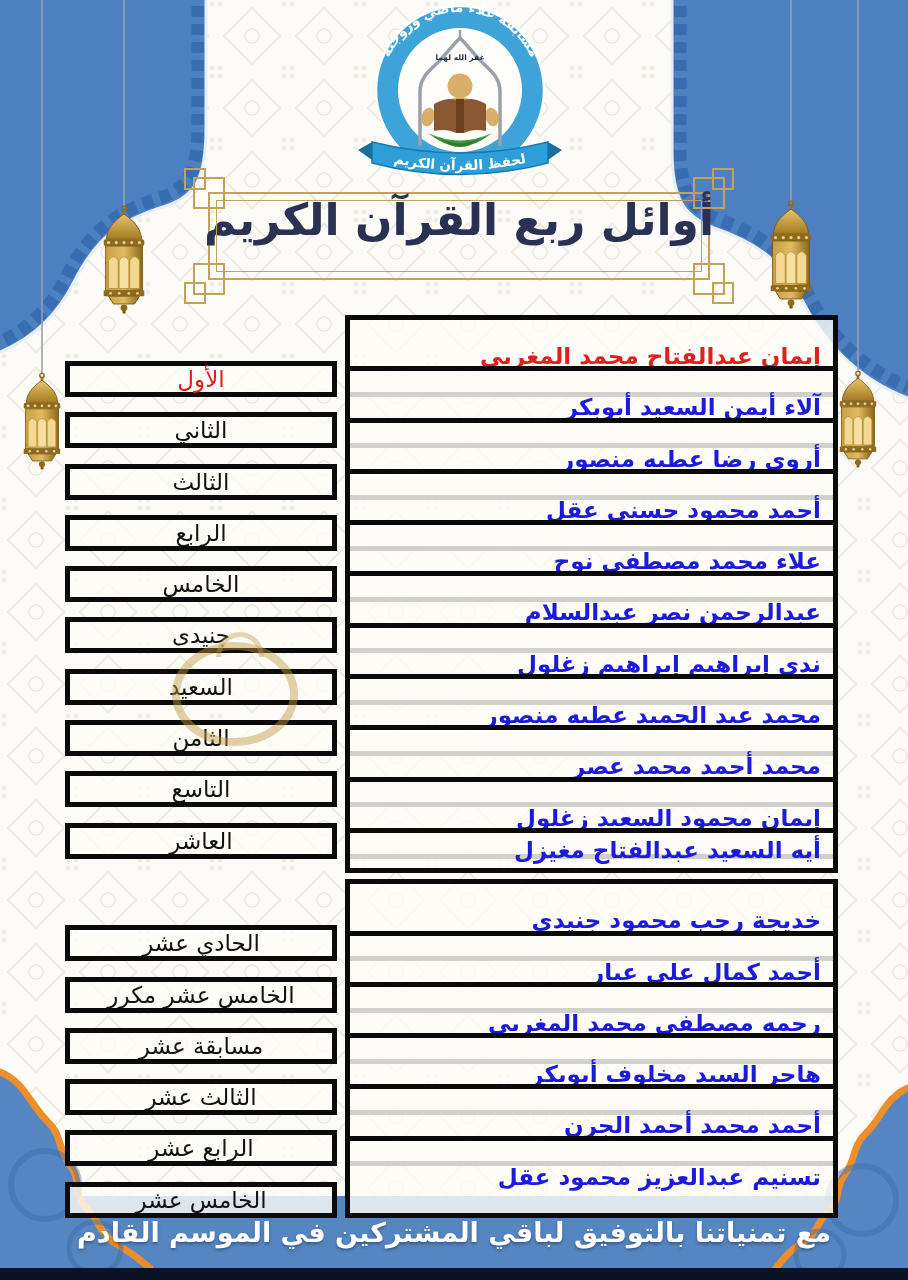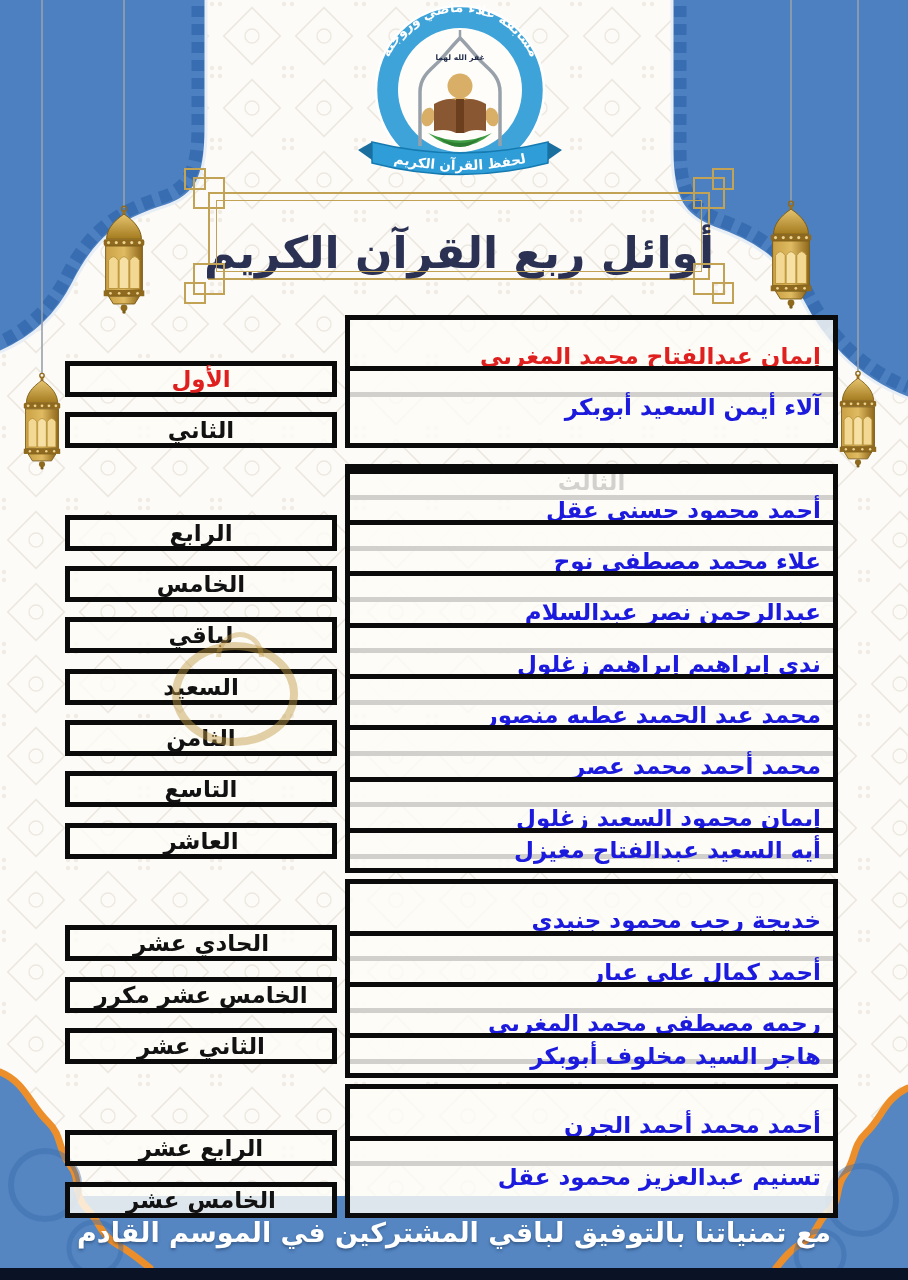--- a/index.html
+++ b/index.html
@@ -13,21 +13,21 @@
   .page{position:relative;width:908px;height:1280px;overflow:hidden;}
   .backdrop{position:absolute;inset:0;z-index:0;}
 
   .lantern-layer{position:absolute;inset:0;z-index:2;pointer-events:none;}
 
   .logo-wrap{position:absolute;left:352px;top:0;width:216px;height:200px;z-index:3;}
 
   .title-frame{
     position:absolute;left:208px;top:192px;width:502px;height:88px;z-index:3;
     border:2.5px solid var(--frame-gold);
-    display:flex;align-items:flex-end;justify-content:center;
+    display:flex;align-items:flex-start;justify-content:center;
   }
   .title-frame::before{
     content:"";position:absolute;inset:6px;border:1.5px solid var(--frame-gold);
   }
   .knot{position:absolute;width:32px;height:32px;border:2.5px solid var(--frame-gold);background:transparent;}
   .knot::after{content:"";position:absolute;width:18px;height:18px;border:2px solid var(--frame-gold);}
   .knot.tl{left:-17px;top:-17px;} .knot.tl::after{left:-11px;top:-11px;}
   .knot.tr{right:-17px;top:-17px;} .knot.tr::after{right:-11px;top:-11px;}
   .knot.bl{left:-17px;bottom:-17px;} .knot.bl::after{left:-11px;bottom:-11px;}
   .knot.br{right:-17px;bottom:-17px;} .knot.br::after{right:-11px;bottom:-11px;}
@@ -40,21 +40,21 @@
     position:absolute;left:65px;top:315px;width:773px;z-index:4;
     display:grid;grid-auto-rows:45px;row-gap:6.3px;direction:rtl;
   }
   .trow{display:grid;grid-template-columns:493px 272px;column-gap:8px;direction:rtl;}
   .cell{
     border:5px solid #0b0b0b;background:rgba(252,251,247,0.82);
     display:flex;align-items:center;direction:rtl;
   }
   .cell.name{justify-content:flex-start;padding:0 12px 0 6px;
     font-size:23px;font-weight:bold;color:var(--name-text);white-space:nowrap;}
-  .cell.rank{justify-content:center;font-size:23px;font-weight:bold;color:var(--rank-text);white-space:nowrap;margin-top:46px;}
+  .cell.rank{justify-content:center;font-size:23px;font-weight:normal;color:var(--rank-text);white-space:nowrap;margin-top:46px;}
   .cell.first-row.name,.cell.first-row.rank{color:var(--first-row);}
 
   .watermark-ring{
     position:absolute;left:172px;top:642px;width:126px;height:104px;z-index:6;
     border:8px solid rgba(194,154,66,0.45);border-radius:50%;pointer-events:none;
   }
   .watermark-ring::after{
     content:"";position:absolute;left:36px;top:-18px;width:38px;height:20px;
     border:5px solid rgba(194,154,66,0.40);border-radius:50% 50% 0 0/100% 100% 0 0;border-bottom:none;
   }
@@ -198,36 +198,37 @@
         <div class="cell name first-row">إيمان عبدالفتاح محمد المغربي</div>
         <div class="cell rank first-row">الأول</div>
       </div>
 
       <div class="trow">
         <div class="cell name">آلاء أيمن السعيد أبوبكر</div>
         <div class="cell rank">الثاني</div>
       </div>
 
       <div class="trow">
+        <div class="cell name">أروي رضا عطيه منصور</div>
         <div class="cell rank">الثالث</div>
       </div>
 
       <div class="trow">
         <div class="cell name">أحمد محمود حسني عقل</div>
         <div class="cell rank">الرابع</div>
       </div>
 
       <div class="trow">
         <div class="cell name">علاء محمد مصطفى نوح</div>
         <div class="cell rank">الخامس</div>
       </div>
 
       <div class="trow">
         <div class="cell name">عبدالرحمن نصر عبدالسلام</div>
-        <div class="cell rank">لباقي</div>
+        <div class="cell rank">جنيدى</div>
       </div>
 
       <div class="trow">
         <div class="cell name">ندى إبراهيم إبراهيم زغلول</div>
         <div class="cell rank">السعيد</div>
       </div>
 
       <div class="trow">
         <div class="cell name">محمد عبد الحميد عطيه منصور</div>
         <div class="cell rank">الثامن</div>
@@ -252,25 +253,26 @@
         <div class="cell rank">الحادي عشر</div>
       </div>
 
       <div class="trow">
         <div class="cell name">أحمد كمال علي عيار</div>
         <div class="cell rank">الخامس عشر مكرر</div>
       </div>
 
       <div class="trow">
         <div class="cell name">رحمه مصطفي محمد المغربي</div>
-        <div class="cell rank">الثاني عشر</div>
+        <div class="cell rank">مسابقة عشر</div>
       </div>
 
       <div class="trow">
         <div class="cell name">هاجر السيد مخلوف أبوبكر</div>
+        <div class="cell rank">الثالث عشر</div>
       </div>
 
       <div class="trow">
         <div class="cell name">أحمد محمد أحمد الجرن</div>
         <div class="cell rank">الرابع عشر</div>
       </div>
 
       <div class="trow">
         <div class="cell name">تسنيم عبدالعزيز محمود عقل</div>
         <div class="cell rank">الخامس عشر</div>

